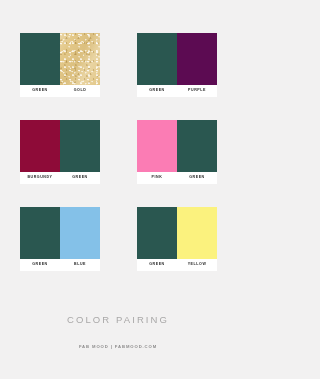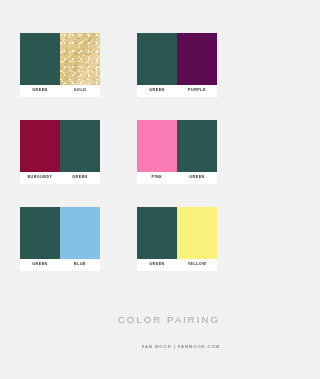--- a/index.html
+++ b/index.html
@@ -99,23 +99,23 @@
     color: #2b2b2b;
     font-family: "Liberation Sans", sans-serif;
     line-height: 1;
     text-transform: uppercase;
     white-space: nowrap;
   }
 
   .footer {
     position: absolute;
     left: 0;
-    right: 16px;
+    right: 0;
     top: 300px;
-    text-align: right;
+    text-align: center;
   }
   .footer-title {
     font-family: "Liberation Sans", sans-serif;
     font-size: 9.5px;
     letter-spacing: 2.1px;
     color: #a9a8a8;
     font-weight: 400;
     margin: 0;
     padding-top: 14px;
     white-space: nowrap;

